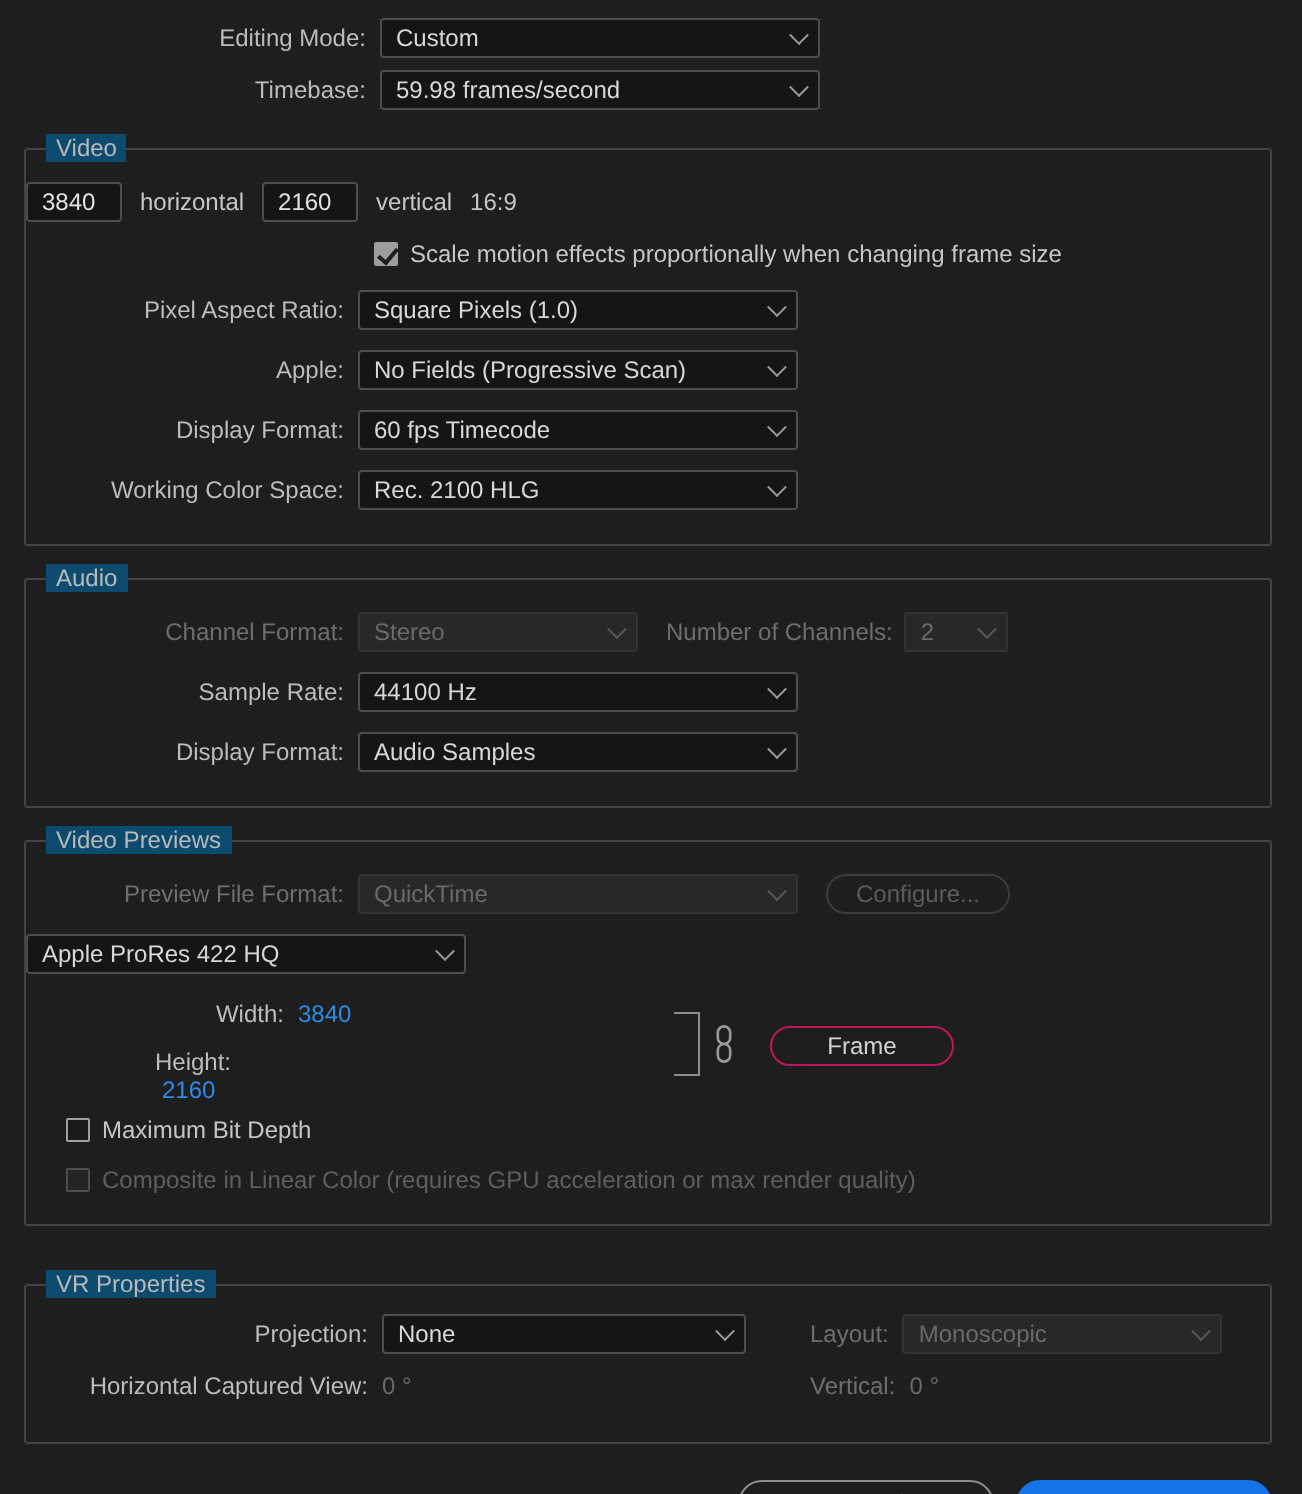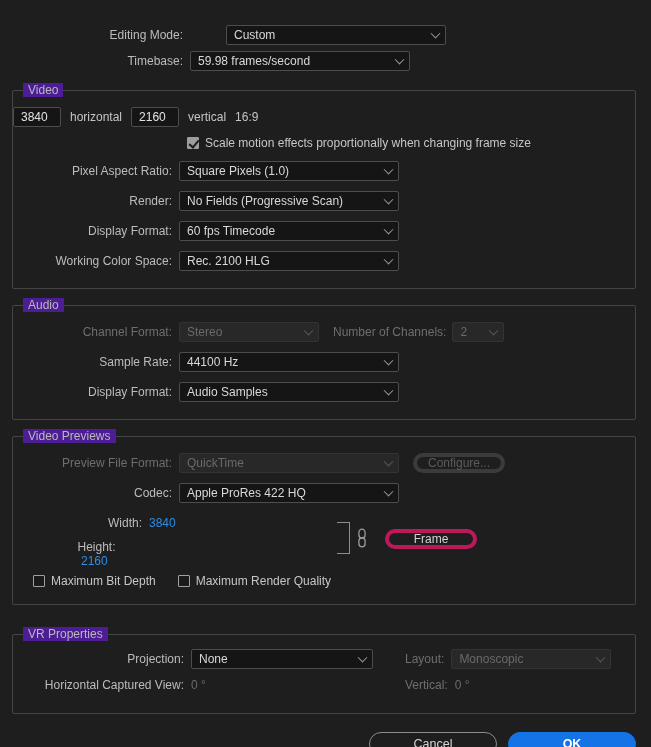--- a/index.html
+++ b/index.html
@@ -6,21 +6,21 @@
   html, body { margin:0; padding:0; }
   body {
     width:651px; height:747px;
     background:#1e1e1e;
     font-family:"Liberation Sans", sans-serif;
     font-size:12px;
     color:#c8c8c8;
     overflow:hidden;
     position:relative;
   }
-  .dialog { width:648px; height:747px; padding:16px 12px; position:relative; }
+  .dialog { width:648px; height:747px; padding:0 12px; position:relative; }
 
   
   .row { display:flex; align-items:center; height:28px; }
   .lbl {
     text-align:right; color:#bcbcbc; font-size:12px;
     padding-right:7px; white-space:nowrap;
   }
   .lbl.dim { color:#6e6e6e; }
 
   
@@ -48,21 +48,21 @@
     padding:0 7px; color:#e2e2e2; font-size:12px;
   }
 
   
   .group {
     position:relative; border:1px solid #444;
     border-radius:2px; margin-top:11px;
   }
   .group > .gtitle {
     position:absolute; top:-8px; left:10px; padding:0 5px;
-    background:#4c1d95; color:#b9b9b9; font-size:12px;
+    background:#0c4a6e; color:#b9b9b9; font-size:12px;
   }
   .gbody { padding:14px 0 10px 0; }
 
   
   .cbrow { display:flex; align-items:center; }
   .cb {
     width:12px; height:12px; border:1px solid #a0a0a0;
     background:#1a1a1a; border-radius:1px; flex:0 0 auto;
     position:relative;
   }
@@ -71,21 +71,21 @@
     content:""; position:absolute; left:3px; top:0px;
     width:4px; height:8px; border-right:2px solid #1d1d1d;
     border-bottom:2px solid #1d1d1d; transform:rotate(40deg);
   }
   .cb.disabled { border-color:#4d4d4d; background:#242424; }
   .cbtxt { margin-left:6px; color:#c6c6c6; font-size:12px; white-space:nowrap; }
   .cbtxt.dim { color:#5f5f5f; }
 
   
   .btn {
-    height:20px; border:4px solid #be185d; border-radius:10px;
+    height:20px; border:1px solid #be185d; border-radius:10px;
     background:transparent; color:#d2d2d2; font-size:12px;
     display:flex; align-items:center; justify-content:center;
     padding:0 16px; white-space:nowrap;
   }
   .btn.disabled { border-color:#3b3b3b; color:#5c5c5c; }
   .btn-pill {
     height:24px; border-radius:12px; font-size:12.5px;
     display:flex; align-items:center; justify-content:center;
   }
   .btn-cancel { border:1px solid #8d8d8d; color:#d6d6d6; background:transparent; }
@@ -102,21 +102,21 @@
     border:1.5px solid #8d8d8d; border-left:none;
   }
 </style>
 </head>
 <body>
 
 <div class="dialog">
 
   <div class="row" style="height:30px; padding-top:8px;">
     <div class="lbl" style="width:178px;">Editing Mode:</div>
-    <div class="sel" style="width:220px;margin-left:36px;">
+    <div class="sel" style="width:220px;">
       <span>Custom</span>
       <span class="chev"></span>
     </div>
   </div>
 
   <div class="row" style="height:30px;">
     <div class="lbl" style="width:178px;">Timebase:</div>
     <div class="sel" style="width:220px;">
       <span>59.98  frames/second</span>
       <span class="chev"></span>
@@ -145,21 +145,21 @@
 
       <div class="row" style="height:30px;">
         <div class="lbl" style="width:166px;">Pixel Aspect Ratio:</div>
         <div class="sel" style="width:220px;">
           <span>Square Pixels (1.0)</span>
           <span class="chev"></span>
         </div>
       </div>
 
       <div class="row" style="height:30px;">
-        <div class="lbl" style="width:166px;">Render:</div>
+        <div class="lbl" style="width:166px;">Apple:</div>
         <div class="sel" style="width:220px;">
           <span>No Fields (Progressive Scan)</span>
           <span class="chev"></span>
         </div>
       </div>
 
       <div class="row" style="height:30px;">
         <div class="lbl" style="width:166px;">Display Format:</div>
         <div class="sel" style="width:220px;">
           <span>60 fps Timecode</span>
@@ -221,21 +221,20 @@
       <div class="row" style="height:30px;">
         <div class="lbl dim" style="width:166px;">Preview File Format:</div>
         <div class="sel disabled" style="width:220px;">
           <span>QuickTime</span>
           <span class="chev"></span>
         </div>
         <div class="btn disabled" style="margin-left:14px; width:92px;">Configure...</div>
       </div>
 
       <div class="row" style="height:30px;">
-        <div class="lbl" style="width:166px;">Codec:</div>
         <div class="sel" style="width:220px;">
           <span>Apple ProRes 422 HQ</span>
           <span class="chev"></span>
         </div>
       </div>
 
       <div style="display:flex; align-items:flex-start; height:60px;">
         <div style="width:174px;">
           <div class="row" style="height:30px; justify-content:flex-end;">
             <div class="lbl" style="width:auto;">Width:</div>
@@ -256,26 +255,28 @@
         </div>
 
         <div class="btn" style="width:92px; margin-left:16px; margin-top:21px;">Frame</div>
       </div>
 
       <div class="row" style="height:26px; padding-left:20px;">
         <div class="cbrow">
           <span class="cb"></span>
           <span class="cbtxt">Maximum Bit Depth</span>
         </div>
-        <div class="cbrow" style="margin-left:22px;">
-          <span class="cb"></span>
-          <span class="cbtxt">Maximum Render Quality</span>
-        </div>
-      </div>
-
+      </div>
+
+      <div class="row" style="height:24px; padding-left:20px;">
+        <div class="cbrow">
+          <span class="cb disabled"></span>
+          <span class="cbtxt dim">Composite in Linear Color (requires GPU acceleration or max render quality)</span>
+        </div>
+      </div>
 
     </div>
   </div>
 
   <div class="group" style="margin-top:29px;">
     <div class="gtitle">VR Properties</div>
     <div class="gbody" style="padding-top:11px; padding-bottom:16px;">
 
       <div class="row" style="height:26px;">
         <div class="lbl" style="width:178px;">Projection:</div>

